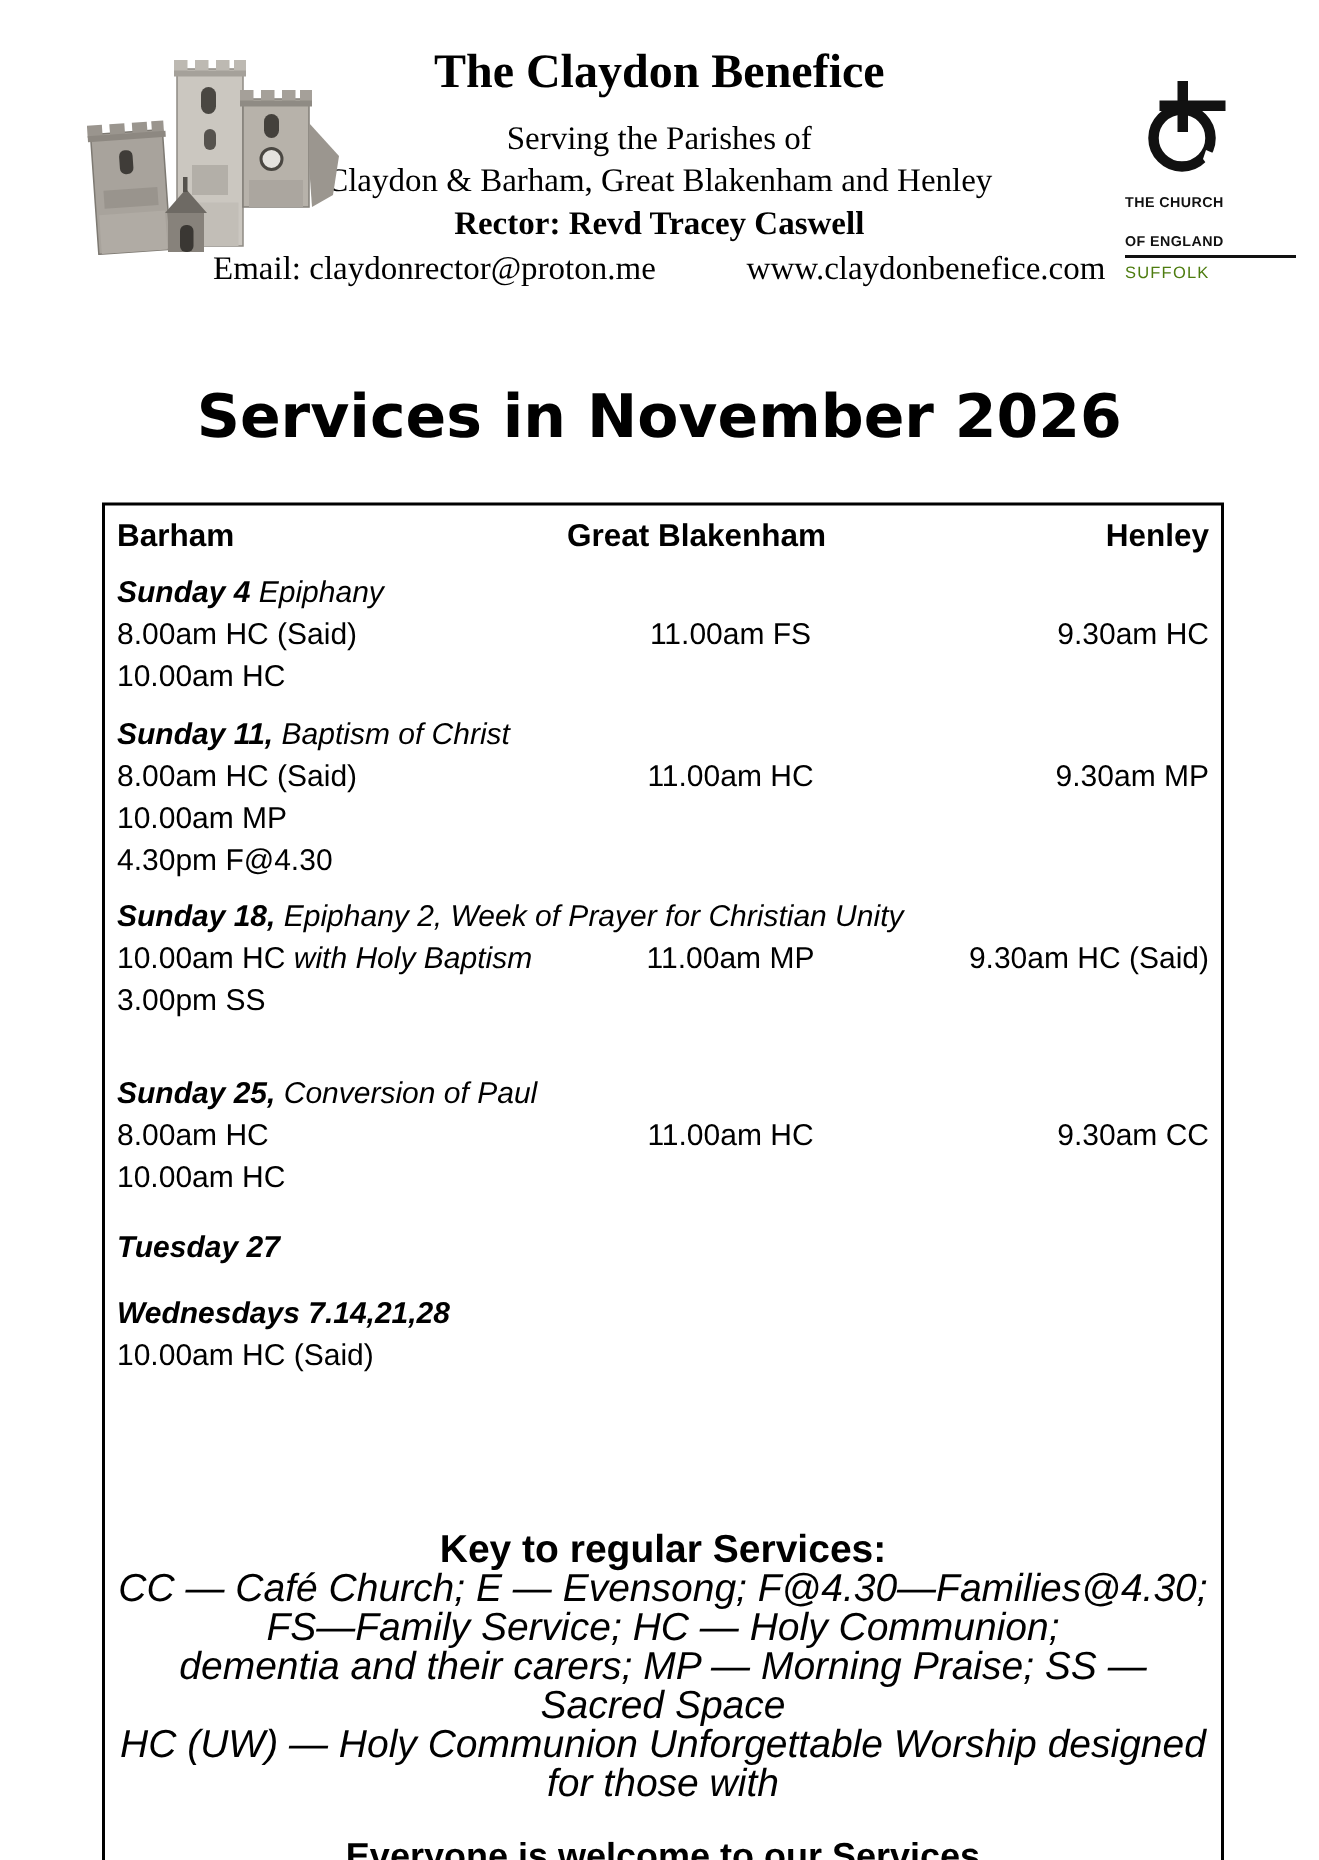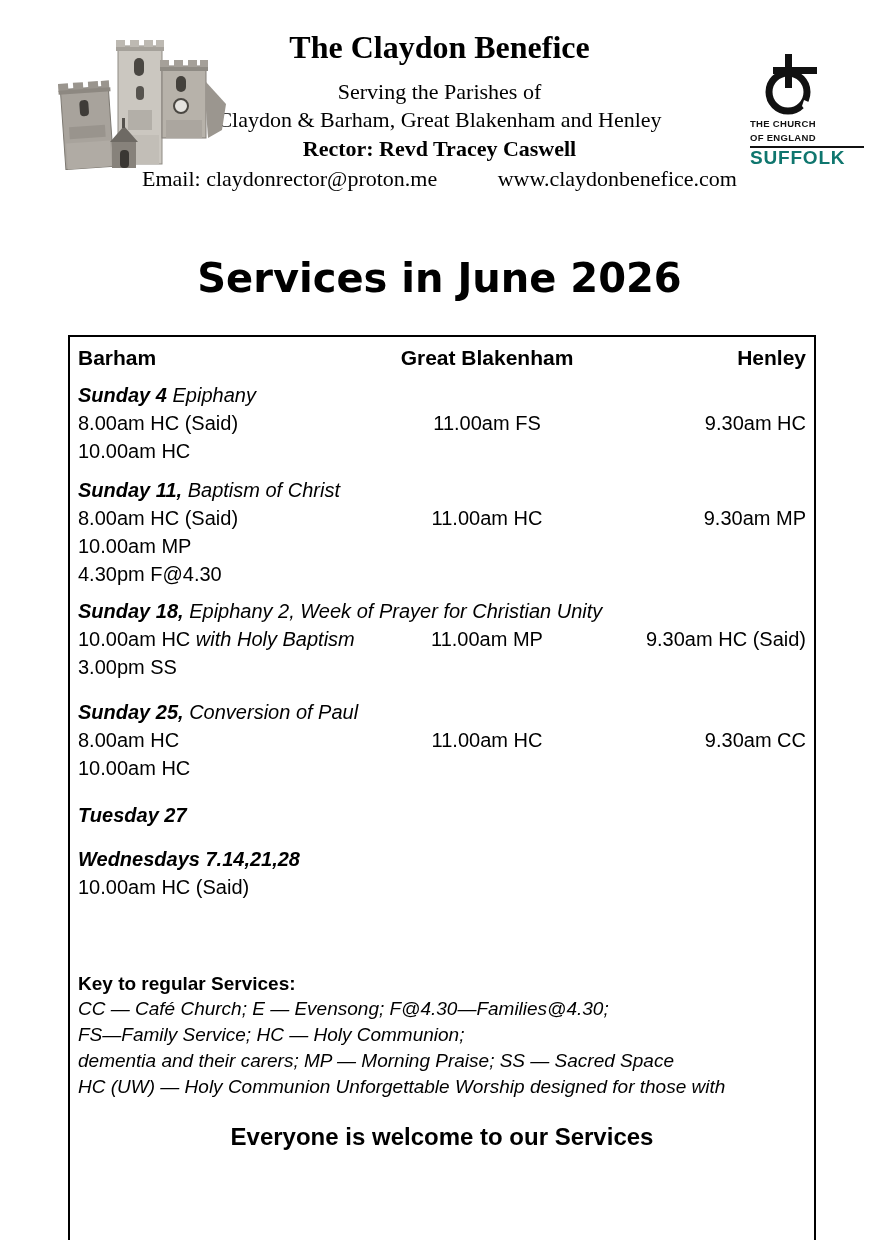--- a/index.html
+++ b/index.html
@@ -17,24 +17,24 @@
   .church-photo {
     position: absolute; left: 58px; top: 30px; width: 172px; height: 140px;
   }
   .coe-logo {
     position: absolute; left: 750px; top: 54px; width: 114px;
     text-align: left;
   }
   .coe-mark { display: block; margin-left: 12px; }
   .coe-org {
     font-size: 9.5px; line-height: 10.5px; letter-spacing: 0.3px;
-    margin-top: 3px; font-weight: bold; color: #111;
+    margin-top: 15px; font-weight: bold; color: #111;
   }
   .coe-rule { border-top: 2px solid #111; margin-top: 3px; width: 100%; }
-  .coe-diocese { font-size: 19px; line-height: 18px; letter-spacing: 0.8px; margin-top: 1px; color: #0f766e; font-weight: bold; }
+  .coe-diocese { font-size: 11px; line-height: 18px; letter-spacing: 0.8px; margin-top: 1px; color: #4d7c0f; }
 
   .mast-text { padding-top: 28px; text-align: center; font-family: Liberation Serif, serif; }
   .benefice-title { font-size: 32px; line-height: 38px; font-weight: bold; }
   .sub1 { font-size: 22px; line-height: 28px; margin-top: 12px; }
   .sub2 { font-size: 22px; line-height: 28px; }
   .rector { font-size: 22px; line-height: 30px; font-weight: bold; }
   .contact { font-size: 22px; line-height: 30px; }
   .contact .web { margin-left: 55px; }
 
   
@@ -49,42 +49,42 @@
     margin: 33px 0 0 68px;
     width: 748px; height: 1019px;
     border: 2px solid #000;
     padding: 8px 8px 0 8px;
     font-size: 20px;
   }
   .col-header {
     display: grid; grid-template-columns: 300px 218px 210px;
     font-weight: bold; font-size: 21px; line-height: 26px;
   }
-  .col-header .c2 { text-align: center; }
+  .col-header .c2 { text-align: left; }
   .col-header .c3 { text-align: right; }
 
   .group { }
   .g1 { margin-top: 10px; }
   .g2 { margin-top: 11px; }
   .g3 { margin-top: 9px; }
-  .g4 { margin-top: 17px; }
+  .g4 { margin-top: 34px; }
   .g5 { margin-top: 19px; }
   .g6 { margin-top: 16px; }
   .day-line { font-style: italic; line-height: 28px; }
   .day { font-weight: bold; }
   .row {
     display: grid; grid-template-columns: 300px 218px 210px;
     line-height: 28px;
   }
   .row .c2 { text-align: center; }
   .row .c3 { text-align: right; }
   .it { font-style: italic; }
 
   
-  .key { text-align: left; margin-top: 70px; font-size: 19px; }
+  .key { text-align: center; margin-top: 102px; font-size: 26px; }
   .key-heading { font-weight: bold; line-height: 25px; }
   .key-line { font-style: italic; line-height: 26px; }
   .welcome { text-align: center; font-weight: bold; font-size: 24px; margin-top: 24px; line-height: 25px; }
 </style>
 </head>
 <body>
 
 <div class="masthead">
 
   <svg class="church-photo" viewBox="0 0 172 140" width="172" height="140" aria-hidden="true">
@@ -154,21 +154,21 @@
     <div class="sub1">Serving the Parishes of</div>
     <div class="sub2">Claydon &amp; Barham, Great Blakenham and Henley</div>
     <div class="rector">Rector: Revd Tracey Caswell</div>
     <div class="contact">
       <span class="email">Email: claydonrector@proton.me</span>
       <span class="web">www.claydonbenefice.com</span>
     </div>
   </div>
 </div>
 
-<div class="page-title">Services in June 2026</div>
+<div class="page-title">Services in November 2026</div>
 
 <div class="schedule-box">
 
   <div class="col-header">
     <div class="c1">Barham</div>
     <div class="c2">Great Blakenham</div>
     <div class="c3">Henley</div>
   </div>
 
   <div class="group g1">

